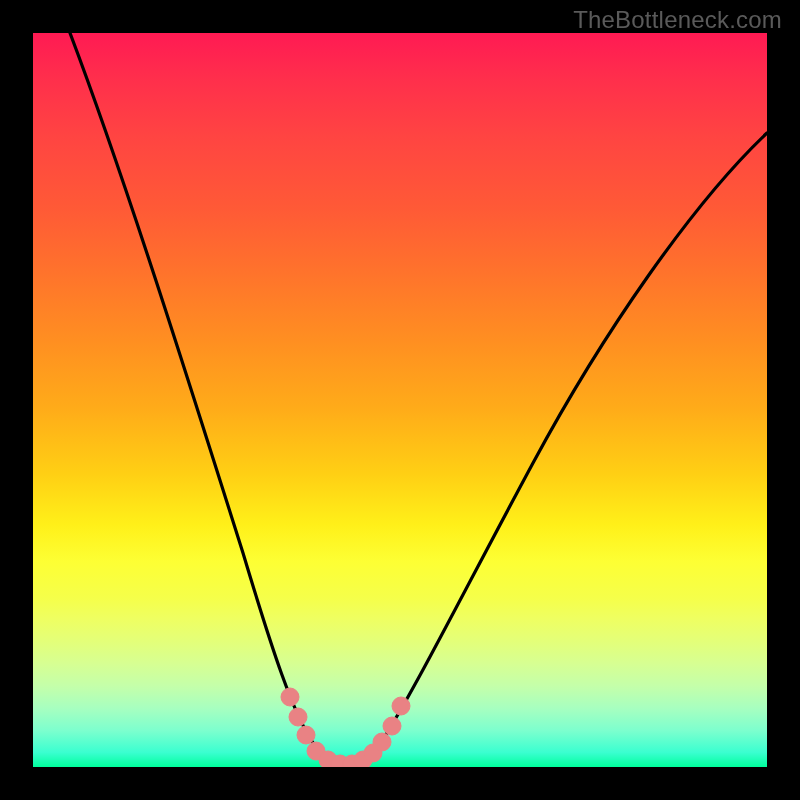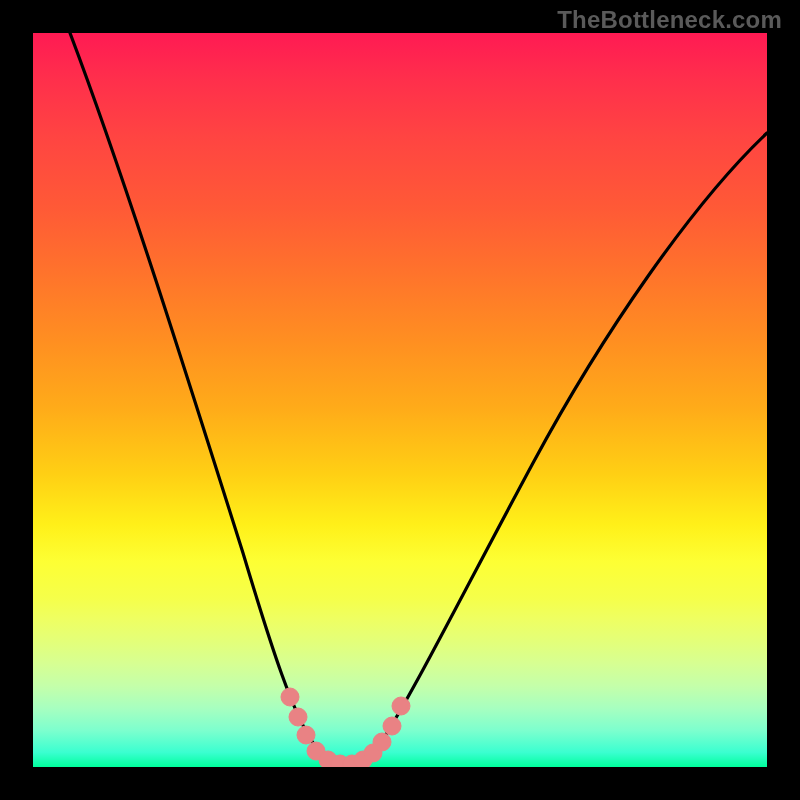--- a/index.html
+++ b/index.html
@@ -57,21 +57,21 @@
     inset: 0;
     width: 734px;
     height: 734px;
   }
   .watermark {
     position: absolute;
     top: 6px;
     right: 18px;
     color: #5a5a5a;
     font-size: 24px;
-    font-weight: 700;
+    font-weight: 400;
     letter-spacing: 0.2px;
     user-select: none;
   }
 </style>
 </head>
 <body>
 
 <div class="frame">
 
   <div class="plot-area">

